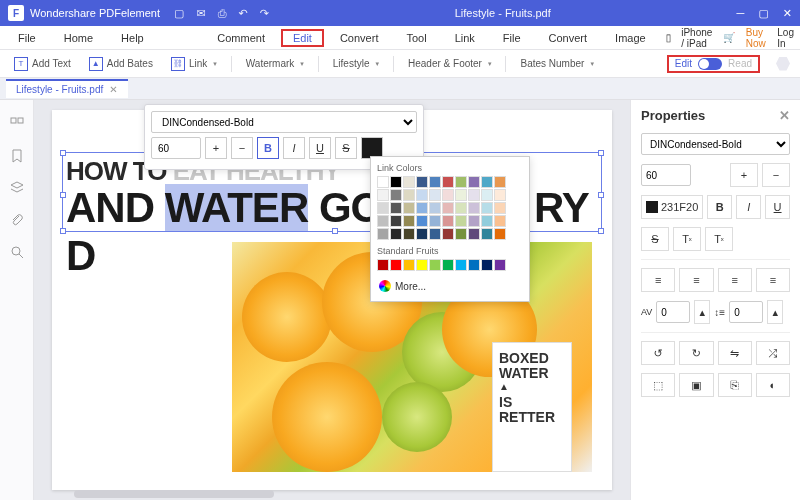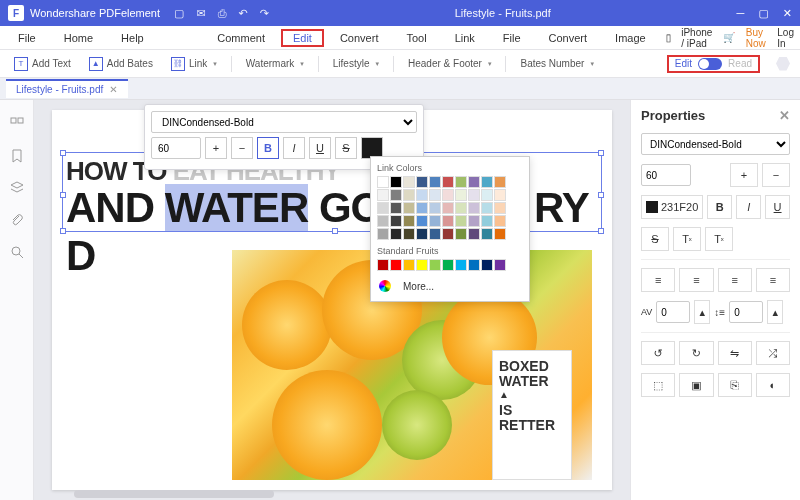--- a/index.html
+++ b/index.html
@@ -39,28 +39,28 @@
 .float-bar .numbox { width:50px; }
 .float-bar .sq { width:22px; height:22px; border:1px solid #ccc; display:flex; align-items:center; justify-content:center; font-size:11px; cursor:pointer; }
 .float-bar .sq.active { border-color:#4a5fd8; color:#4a5fd8; }
 .float-bar .swatch { width:22px; height:22px; background:#1a1a1a; border:1px solid #ccc; }
 .color-pop { position:absolute; left:336px; top:56px; width:160px; background:#fff; border:1px solid #ccc; padding:6px; box-shadow:0 2px 8px rgba(0,0,0,.15); font-size:10px; z-index:10; }
 .color-pop h6 { font-size:9px; color:#666; font-weight:normal; margin-bottom:3px; }
 .color-grid { display:grid; grid-template-columns:repeat(10,12px); gap:1px; margin-bottom:6px; }
 .color-grid .c { width:12px; height:12px; border:1px solid #ddd; cursor:pointer; }
 .color-row { display:flex; gap:1px; margin-bottom:6px; }
 .color-row .c { width:12px; height:12px; border:1px solid #ddd; }
-.color-pop .more { display:flex; align-items:center; gap:12px; padding:3px 2px; cursor:pointer; }
+.color-pop .more { display:flex; align-items:center; gap:4px; padding:3px 2px; cursor:pointer; }
 .rainbow { width:12px; height:12px; border-radius:50%; background:conic-gradient(red,orange,yellow,green,cyan,blue,magenta,red); }
 .headline1 { position:absolute; left:14px; top:46px; font-family:Arial; font-weight:bold; font-size:26px; letter-spacing:-1px; color:#2a2a2a; }
 .headline1 .faded { color:#c8c8c8; }
 .headline2 { position:absolute; left:14px; top:74px; font-family:Arial; font-weight:900; font-size:42px; letter-spacing:-1px; color:#1a1a1a; }
 .headline2 .sel { background:#b8c4f0; }
 .body-text { position:absolute; left:14px; top:132px; width:150px; font-size:11px; line-height:1.7; border:1px solid #6b7fe8; padding:4px 6px; color:#333; }
-.photo { position:absolute; left:180px; top:140px; width:360px; height:230px; background:linear-gradient(135deg,#f4e8a0 0%,#f8b838 15%,#ffd860 30%,#f0a828 40%,#a8c838 50%,#d8e060 60%,#f8c050 70%,#ffb030 85%,#f0f0f0 100%); overflow:hidden; }
+.photo { position:absolute; left:180px; top:132px; width:360px; height:230px; background:linear-gradient(135deg,#f4e8a0 0%,#f8b838 15%,#ffd860 30%,#f0a828 40%,#a8c838 50%,#d8e060 60%,#f8c050 70%,#ffb030 85%,#f0f0f0 100%); overflow:hidden; }
 .photo .citrus { position:absolute; border-radius:50%; }
 .photo .orange { background:radial-gradient(circle,#ffd870 0%,#f8a820 60%,#e08810 100%); }
 .photo .lime { background:radial-gradient(circle,#d8e880 0%,#a8c838 60%,#789020 100%); }
 .carton { position:absolute; right:20px; bottom:0; width:80px; height:130px; background:#fff; border:1px solid #ddd; padding:8px 6px; font-family:Arial; font-weight:900; font-size:14px; line-height:1.05; }
 .proppanel { width:170px; background:#fff; border-left:1px solid #e4e4e8; padding:8px 10px; font-size:10px; overflow:hidden; }
 .proppanel h5 { font-size:13px; font-weight:600; margin-bottom:10px; display:flex; justify-content:space-between; }
 .proppanel .prow { display:flex; gap:4px; margin-bottom:8px; align-items:center; }
 .proppanel select,.proppanel input { font-size:10px; padding:3px 4px; border:1px solid #ccc; border-radius:2px; height:22px; background:#fff; }
 .proppanel .full { width:100%; }
 .proppanel .pbtn { width:28px; height:24px; border:1px solid #ddd; display:flex; align-items:center; justify-content:center; cursor:pointer; font-size:11px; }

